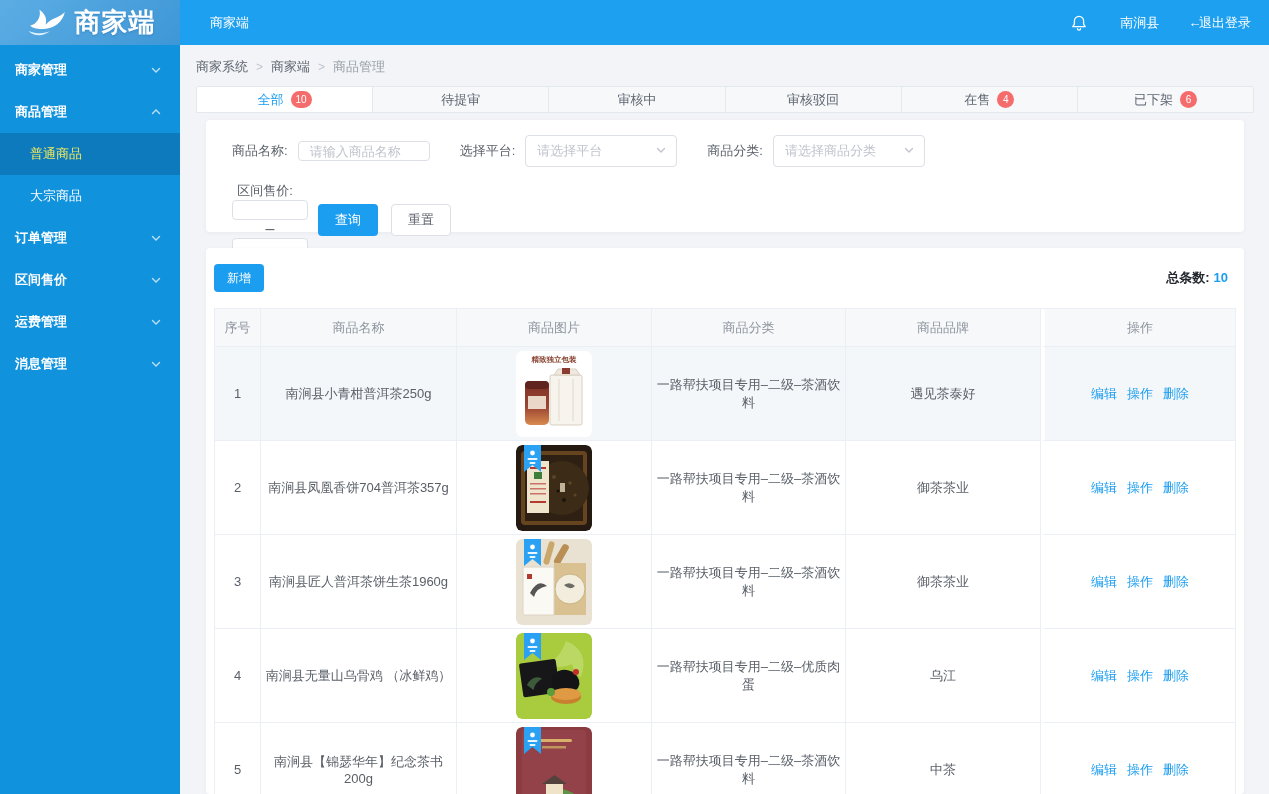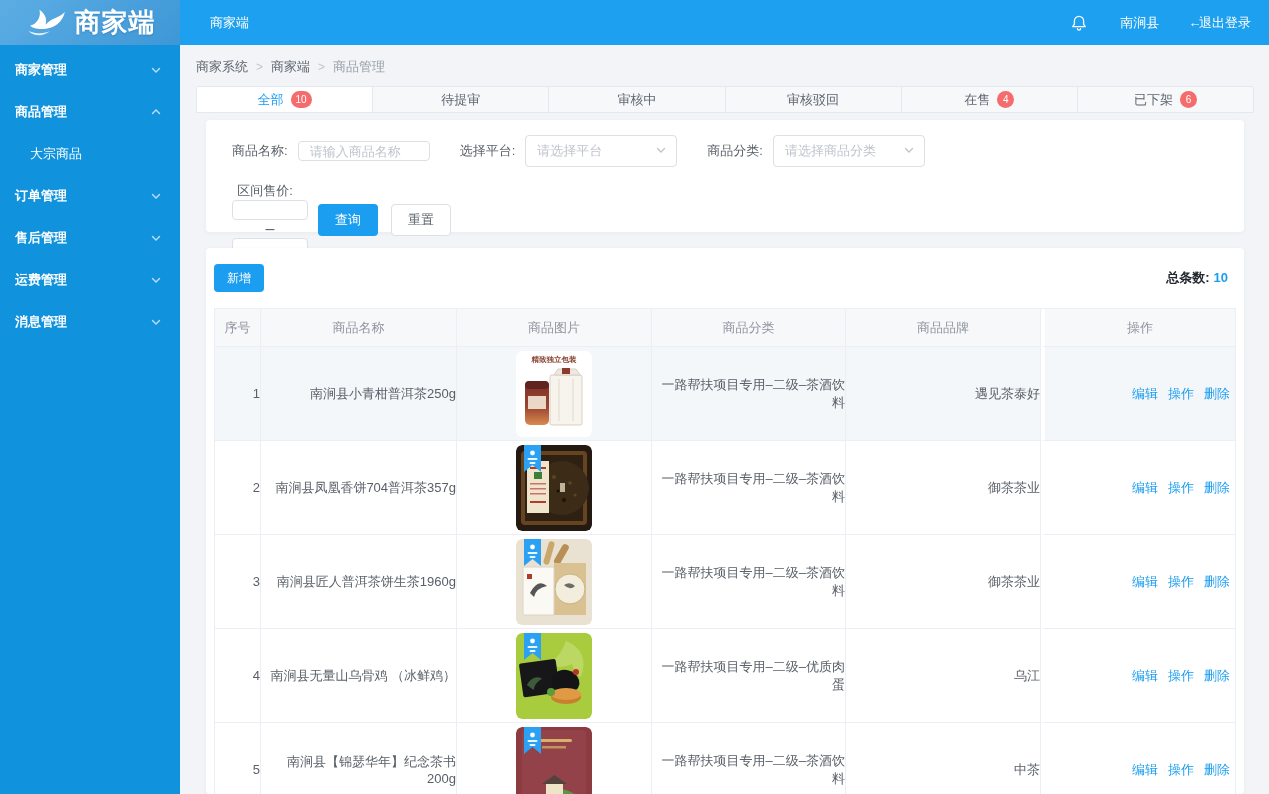--- a/index.html
+++ b/index.html
@@ -68,21 +68,21 @@
   .table-card { left:26px; top:203px; width:1038px; height:546px; padding:8px; overflow:hidden; }
   .toolbar { display:flex; align-items:center; margin-top:8px; height:28px; }
   .btn-add { background:#1b9df0; color:#fff; font-size:12px; padding:0 13px; height:28px; border-radius:4px; border:none; cursor:pointer; font-family:inherit; }
   .total { margin-left:auto; font-size:13px; color:#24292f; font-weight:700; padding-right:8px; }
   .total b { color:#1b9df0; font-weight:700; margin-left:4px; }
 
   .tbl-wrap { margin-top:16px; border:1px solid #ebeef5; width:1022px; }
   table { border-collapse:separate; border-spacing:0; table-layout:fixed; width:1020px; }
   th { height:38px; background:#f6f8fa; color:#8f959e; font-weight:400; font-size:13px;
        border-right:1px solid #ebeef5; border-bottom:1px solid #ebeef5; }
-  td { height:94px; font-size:13px; color:#5a6068; text-align:right; vertical-align:middle;
+  td { height:94px; font-size:13px; color:#5a6068; text-align:center; vertical-align:middle;
        border-right:1px solid #ebeef5; border-bottom:1px solid #ebeef5; background:#fff; }
   th:last-child, td:last-child { border-right:none; }
   th.op, td.op { border-left:4px solid #fff; }
   tr.hover td { background:#f4f7fa; }
   .prod-img { width:76px; height:86px; display:block; margin:0 auto; }
   .act { color:#1b9df0; cursor:pointer; text-decoration:none; margin:0 5px; }
 </style>
 </head>
 <body>
 
@@ -108,31 +108,32 @@
           </span>
         </div>
         <div class="side-item">
           <span>商品管理</span>
     <span class="chev up">
             <svg width="12" height="12" viewBox="0 0 12 12">
               <path d="M2.5 4.5 L6 8 L9.5 4.5" stroke="#d8eefc" stroke-width="1.4" fill="none" stroke-linecap="round"></path>
             </svg>
           </span>
         </div>
+        <div class="side-sub active">普通商品</div>
         <div class="side-sub">大宗商品</div>
         <div class="side-item">
           <span>订单管理</span>
     <span class="chev ">
             <svg width="12" height="12" viewBox="0 0 12 12">
               <path d="M2.5 4.5 L6 8 L9.5 4.5" stroke="#d8eefc" stroke-width="1.4" fill="none" stroke-linecap="round"></path>
             </svg>
           </span>
         </div>
         <div class="side-item">
-          <span>售后管理</span>
+          <span>区间售价</span>
     <span class="chev ">
             <svg width="12" height="12" viewBox="0 0 12 12">
               <path d="M2.5 4.5 L6 8 L9.5 4.5" stroke="#d8eefc" stroke-width="1.4" fill="none" stroke-linecap="round"></path>
             </svg>
           </span>
         </div>
         <div class="side-item">
           <span>运费管理</span>
     <span class="chev ">
             <svg width="12" height="12" viewBox="0 0 12 12">

